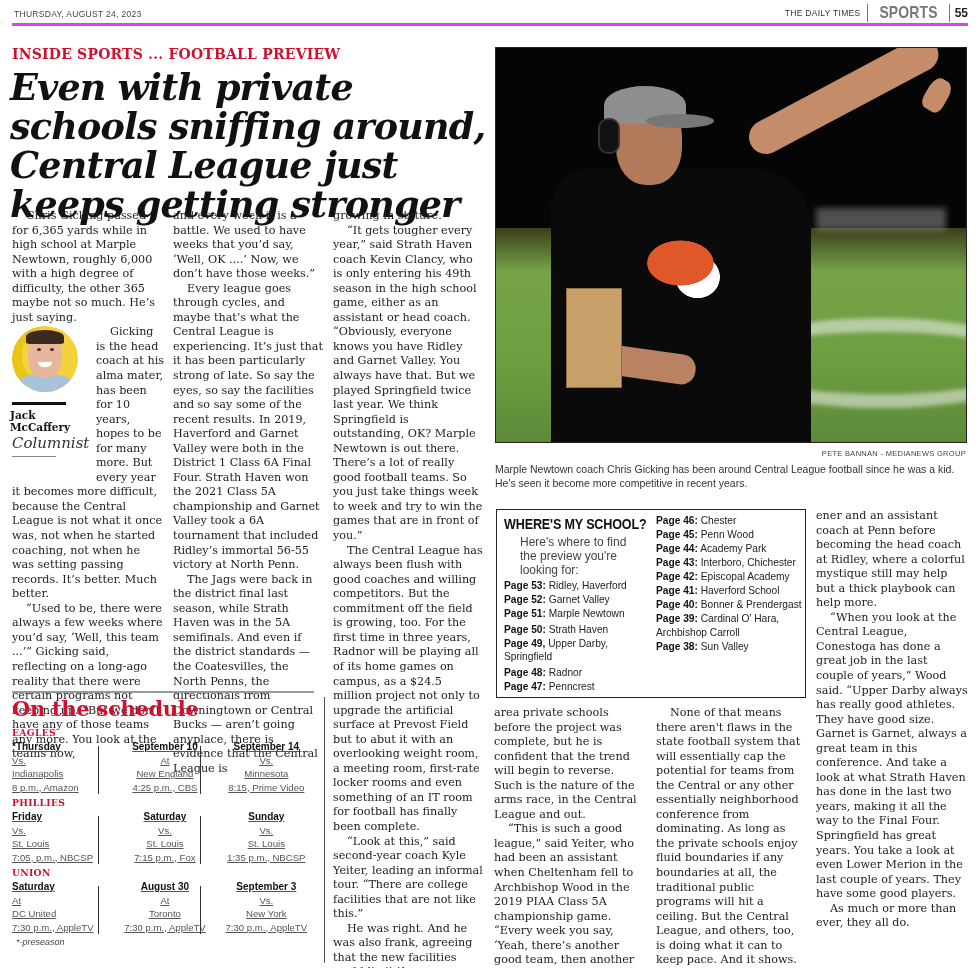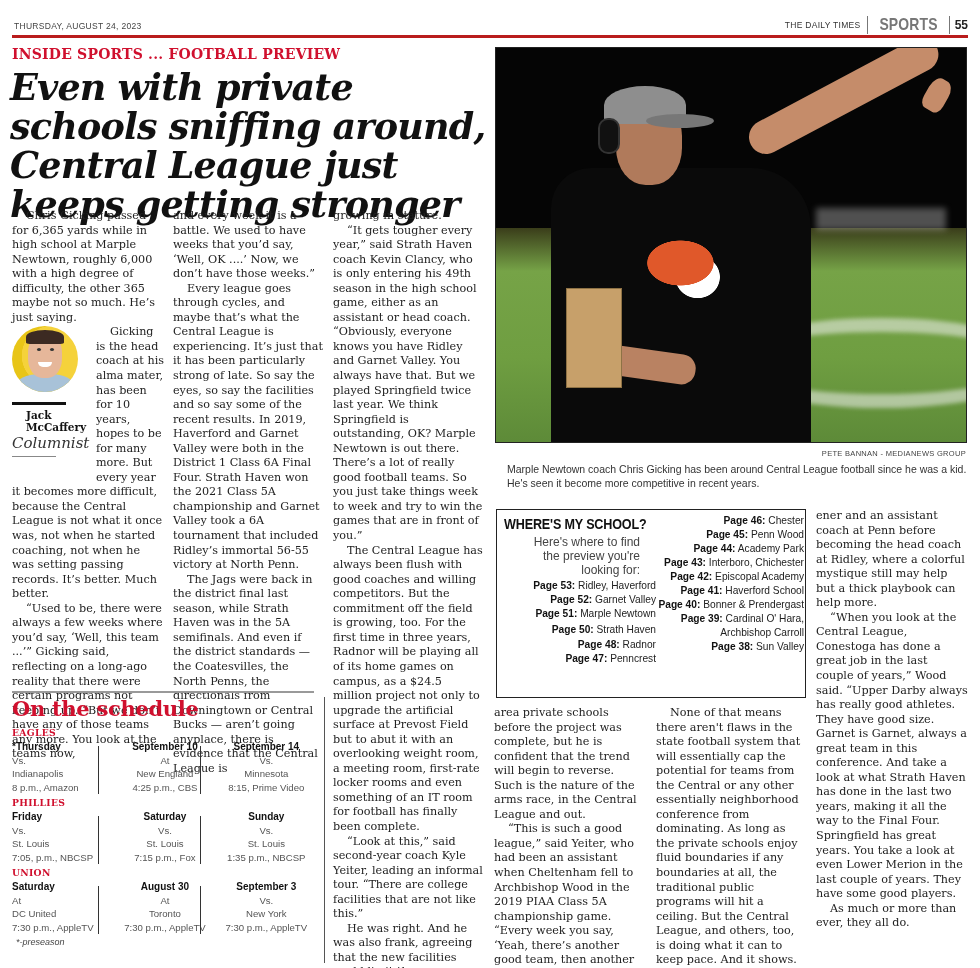--- a/index.html
+++ b/index.html
@@ -1,19 +1,19 @@
 <!DOCTYPE html>
 <html><head>
 <meta charset="utf-8">
 <style>
   * { box-sizing: border-box; margin: 0; padding: 0; }
   html, body { width: 980px; height: 968px; background: #fff; overflow: hidden; }
   body { position: relative; font-family: "DejaVu Serif", serif; color: #1a1a1a; }
 
-  .masthead { position: absolute; left: 12px; top: 12px; width: 956px; height: 26px; border-bottom: 3px solid #b91c1c; }
+  .masthead { position: absolute; left: 12px; top: 0; width: 956px; height: 26px; border-bottom: 3px solid #d946ef; }
   .mast-date { position: absolute; left: 2px; top: 9px; font-family: "Liberation Sans", sans-serif; font-size: 8.5px; letter-spacing: .3px; color: #444; }
   .mast-right { position: absolute; right: 0; top: 2px; display: flex; align-items: center; height: 22px; }
   .mast-paper { font-family: "Liberation Sans", sans-serif; font-size: 8.5px; color: #333; padding-right: 6px; letter-spacing: .3px; text-align: center; }
   .mast-sep { width: 1px; height: 18px; background: #777; }
   .mast-section { font-family: "Liberation Sans", sans-serif; font-weight: bold; font-size: 17px; color: #777; padding: 0 5px; transform: scaleX(.82); letter-spacing: .2px; }
   .mast-page { font-family: "Liberation Sans", sans-serif; font-weight: bold; font-size: 12px; color: #222; padding-left: 5px; }
 
   .kicker { position: absolute; left: 12px; top: 46px; font-family: "DejaVu Serif", serif; font-weight: bold; font-size: 14px; color: #d0102e; letter-spacing: .2px; }
   .headline { position: absolute; left: 10px; top: 68px; width: 480px; font-family: "DejaVu Serif", serif; font-style: italic; font-size: 36.5px; line-height: 39px; color: #111; letter-spacing: -.8px; }
 
@@ -32,56 +32,56 @@
   .col-rule { position: absolute; left: 324px; top: 697px; width: 1px; height: 266px; background: #555; }
 
   .author-wrap { float: left; width: 80px; height: 148px; margin: 1px 6px 0 -2px; }
   .author-photo { width: 66px; height: 66px; border-radius: 50%; background: radial-gradient(circle at 60% 45%, #f5d23b 0 55%, #e8c517 56%); margin-left: 2px; position: relative; overflow: hidden; }
   .author-face { position: absolute; left: 16px; top: 6px; width: 34px; height: 46px; background: #e6b79a; border-radius: 45% 45% 42% 42%; }
   .author-hair { position: absolute; left: 14px; top: 4px; width: 38px; height: 14px; background: #3c2a22; border-radius: 50% 50% 10% 10%; }
   .author-shirt { position: absolute; left: 4px; top: 48px; width: 58px; height: 30px; background: #a8c2d8; border-radius: 40% 40% 0 0; }
   .author-smile { position: absolute; left: 26px; top: 36px; width: 14px; height: 5px; background: #fff; border-radius: 0 0 8px 8px; }
   .author-eye { position: absolute; top: 22px; width: 4px; height: 3px; background: #333; border-radius: 50%; }
   .author-rule-top { width: 54px; height: 3px; background: #111; margin-top: 10px; margin-left: 2px; }
-  .author-name { font-family: "DejaVu Serif", serif; font-weight: bold; font-size: 10.5px; line-height: 12px; margin-top: 4px; margin-left: 16px; color: #111; }
+  .author-name { font-family: "DejaVu Serif", serif; font-weight: bold; font-size: 10.5px; line-height: 12px; margin-top: 4px; margin-left: 0; color: #111; }
   .author-role { font-family: "DejaVu Serif", serif; font-style: italic; font-size: 15px; margin-top: 3px; margin-left: 2px; color: #333; }
   .author-rule-bot { width: 44px; height: 1px; background: #888; margin-top: 5px; margin-left: 2px; }
 
   .photo { position: absolute; left: 495px; top: 47px; width: 472px; height: 396px; overflow: hidden; background: #050505; border: 1px solid #222; }
   .photo-field { position: absolute; left: 0; top: 180px; width: 100%; height: 216px; background: linear-gradient(180deg, #3a3d1a 0%, #76a347 20%, #6f9e41 60%, #5d8a38 100%); }
   .photo-stripe { position: absolute; left: 220px; top: 270px; width: 330px; height: 90px; border: 14px solid rgba(240,240,240,.55); border-radius: 50%; filter: blur(2px); }
   .photo-wall { position: absolute; left: 320px; top: 160px; width: 130px; height: 22px; background: rgba(220,220,220,.35); filter: blur(3px); }
   .photo-shirt { position: absolute; left: 55px; top: 120px; width: 260px; height: 290px; background: #0a0a0a; border-radius: 40px 60px 0 0; }
   .photo-arm { position: absolute; left: 255px; top: 80px; width: 210px; height: 34px; background: #c58c6a; border-radius: 18px; transform: rotate(-28deg); transform-origin: left center; }
   .photo-hand { position: absolute; left: 430px; top: 30px; width: 22px; height: 34px; background: #c58c6a; border-radius: 40% 40% 30% 30%; transform: rotate(30deg); }
   .photo-head { position: absolute; left: 120px; top: 55px; width: 66px; height: 82px; background: #b07a5b; border-radius: 40% 40% 45% 45%; }
   .photo-cap { position: absolute; left: 108px; top: 38px; width: 82px; height: 38px; background: #8e8e8e; border-radius: 50% 50% 10% 10%; }
   .photo-brim { position: absolute; left: 150px; top: 66px; width: 68px; height: 14px; background: #777; border-radius: 50%; }
   .photo-headset { position: absolute; left: 102px; top: 70px; width: 22px; height: 36px; background: #111; border-radius: 10px; border: 2px solid #333; }
   .photo-tiger { position: absolute; left: 150px; top: 180px; width: 86px; height: 70px; background: radial-gradient(ellipse at 40% 50%, #e0582a 0 45%, transparent 46%), radial-gradient(ellipse at 60% 70%, #fff 0 30%, transparent 31%); }
   .photo-clip { position: absolute; left: 70px; top: 240px; width: 56px; height: 100px; background: #c7a06a; border: 1px solid #8e7245; }
   .photo-forearm { position: absolute; left: 80px; top: 300px; width: 120px; height: 30px; background: #b98262; border-radius: 14px; transform: rotate(8deg); }
 
   .photo-credit { position: absolute; right: 14px; top: 449px; font-family: "Liberation Sans", sans-serif; font-size: 7.5px; letter-spacing: .3px; color: #444; }
-  .caption { position: absolute; left: 495px; top: 462px; width: 472px; font-family: "Liberation Sans", sans-serif; font-size: 10.5px; line-height: 14px; color: #333; margin-left: 12px; }
-
-  .schools-box { position: absolute; left: 496px; top: 509px; width: 310px; height: 189px; border: 1.5px solid #222; padding: 5px 5px 4px 7px; font-family: "Liberation Sans", sans-serif; font-size: 10.2px; line-height: 13.5px; color: #222; text-align: right; }
+  .caption { position: absolute; left: 495px; top: 462px; width: 472px; font-family: "Liberation Sans", sans-serif; font-size: 10.5px; line-height: 14px; color: #333; }
+
+  .schools-box { position: absolute; left: 496px; top: 509px; width: 310px; height: 189px; border: 1.5px solid #222; padding: 5px 5px 4px 7px; font-family: "Liberation Sans", sans-serif; font-size: 10.2px; line-height: 13.5px; color: #222; }
   .schools-left { position: absolute; left: 7px; top: 5px; width: 152px; }
   .schools-right { position: absolute; left: 159px; top: 4px; width: 148px; }
   .schools-title { font-family: "Liberation Sans", sans-serif; font-weight: bold; font-size: 15px; line-height: 18px; color: #111; transform: scaleX(.84); transform-origin: left; white-space: nowrap; letter-spacing: -.2px; }
   .schools-intro { color: #444; font-size: 12px; line-height: 14px; margin: 2px 16px 2px; }
   .school-entry { margin-bottom: 0.5px; }
   .school-entry b { color: #111; }
 
   .sched-rule { position: absolute; left: 12px; top: 691px; width: 302px; height: 2px; background: #999; }
   .sched-title { position: absolute; left: 12px; top: 696px; font-family: "DejaVu Serif", serif; font-weight: bold; font-size: 21px; color: #d0102e; letter-spacing: -.3px; }
   .sched { position: absolute; left: 12px; top: 726px; width: 304px; font-family: "Liberation Sans", sans-serif; }
   .sched-team { font-family: "DejaVu Serif", serif; font-weight: bold; font-size: 9.2px; color: #d0102e; letter-spacing: .3px; height: 13px; margin-top: 1px; }
   .sched-row { display: flex; margin-bottom: 3px; }
-  .sched-cell { width: 108px; font-size: 9.6px; line-height: 13.5px; color: #555; position: relative; }
+  .sched-cell { width: 108px; font-size: 9.6px; line-height: 13.5px; color: #555; position: relative; text-decoration: underline; }
   .sched-cell:not(:first-child) { padding-left: 2px; text-align: center; }
   .sched-cell:not(:last-child)::after { content: ""; position: absolute; right: 14px; top: 6px; width: 1px; height: 48px; background: #333; }
   .sched-cell .day { font-weight: bold; color: #111; font-size: 10px; }
   .sched-note { font-style: italic; font-size: 9px; color: #444; padding-left: 4px; }
 </style>
 </head>
 <body>
 
 <div class="masthead">
   <span class="mast-date">THURSDAY, AUGUST 24, 2023</span>
@@ -154,20 +154,21 @@
 <div class="caption">Marple Newtown coach Chris Gicking has been around Central League football since he was a kid. He's seen it become more competitive in recent years.</div>
 
 <div class="schools-box">
   <div class="schools-left">
     <div class="schools-title">WHERE'S MY SCHOOL?</div>
     <div class="schools-intro">Here's where to find the preview you're looking for:</div>
     <div class="school-entry"><b>Page 53:</b> <span>Ridley, Haverford</span></div>
     <div class="school-entry"><b>Page 52:</b> <span>Garnet Valley</span></div>
     <div class="school-entry"><b>Page 51:</b> <span>Marple Newtown</span></div>
     <div class="school-entry" style="margin-top:2px"><b>Page 50:</b> <span>Strath Haven</span></div>
+    <div class="school-entry"><b>Page 49,</b> <span>Upper Darby, Springfield</span></div>
     <div class="school-entry" style="margin-top:2px"><b>Page 48:</b> <span>Radnor</span></div>
     <div class="school-entry"><b>Page 47:</b> <span>Penncrest</span></div>
   </div>
   <div class="schools-right">
     <div class="school-entry"><b>Page 46:</b> <span>Chester</span></div>
     <div class="school-entry"><b>Page 45:</b> <span>Penn Wood</span></div>
     <div class="school-entry"><b>Page 44:</b> <span>Academy Park</span></div>
     <div class="school-entry"><b>Page 43:</b> <span>Interboro, Chichester</span></div>
     <div class="school-entry"><b>Page 42:</b> <span>Episcopal Academy</span></div>
     <div class="school-entry"><b>Page 41:</b> <span>Haverford School</span></div>

